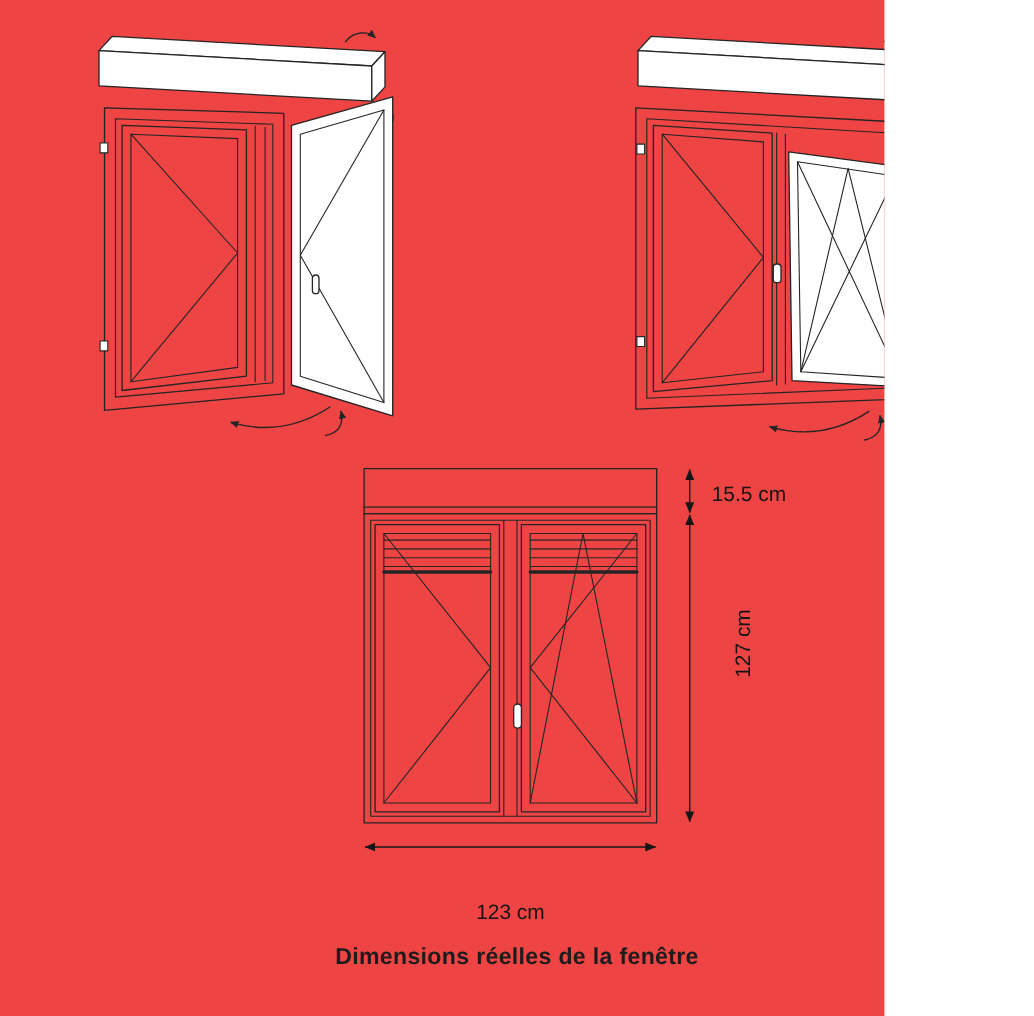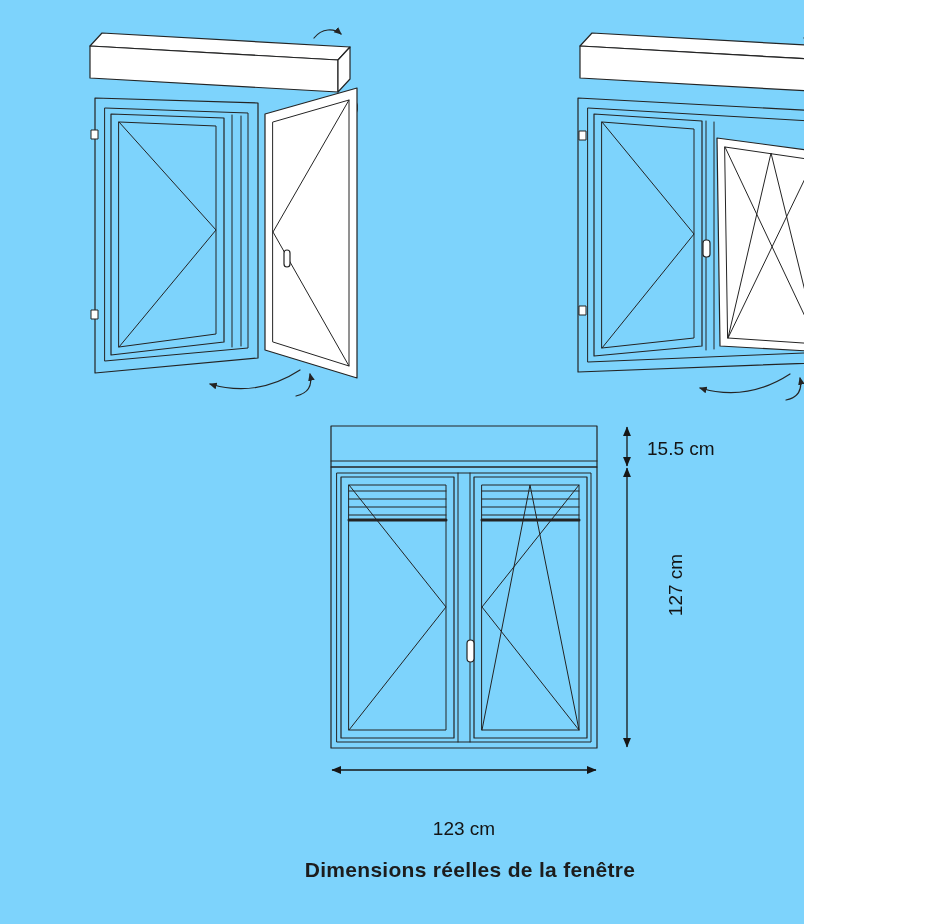--- a/index.html
+++ b/index.html
@@ -1,17 +1,17 @@
 <!DOCTYPE html>
 <html><head>
 <meta charset="utf-8">
 <style>
   *{margin:0;padding:0;box-sizing:border-box}
   html,body{background:#ffffff}
-  .canvas{position:relative;width:804px;height:924px;background:#7dd3fc;overflow:hidden;
+  .canvas{position:relative;width:804px;height:924px;background:#ef4444;overflow:hidden;
           font-family:"Liberation Sans","DejaVu Sans",sans-serif;color:#1a1a1a}
   .illus{position:absolute}
   
   .ln{fill:none;stroke:#242424;stroke-width:1.2;stroke-linejoin:round;stroke-linecap:round}
   .fc{fill:#ffffff;stroke:#242424;stroke-width:1.2;stroke-linejoin:round}
   .thin{stroke-width:1}
   .rail{stroke-width:3}
   .dim{fill:none;stroke:#161616;stroke-width:1.3}
   svg text{font-family:"Liberation Sans","DejaVu Sans",sans-serif;font-size:19px;font-weight:500;fill:#141414}
   .caption{position:absolute;top:858px;left:0;width:940px;text-align:center;

